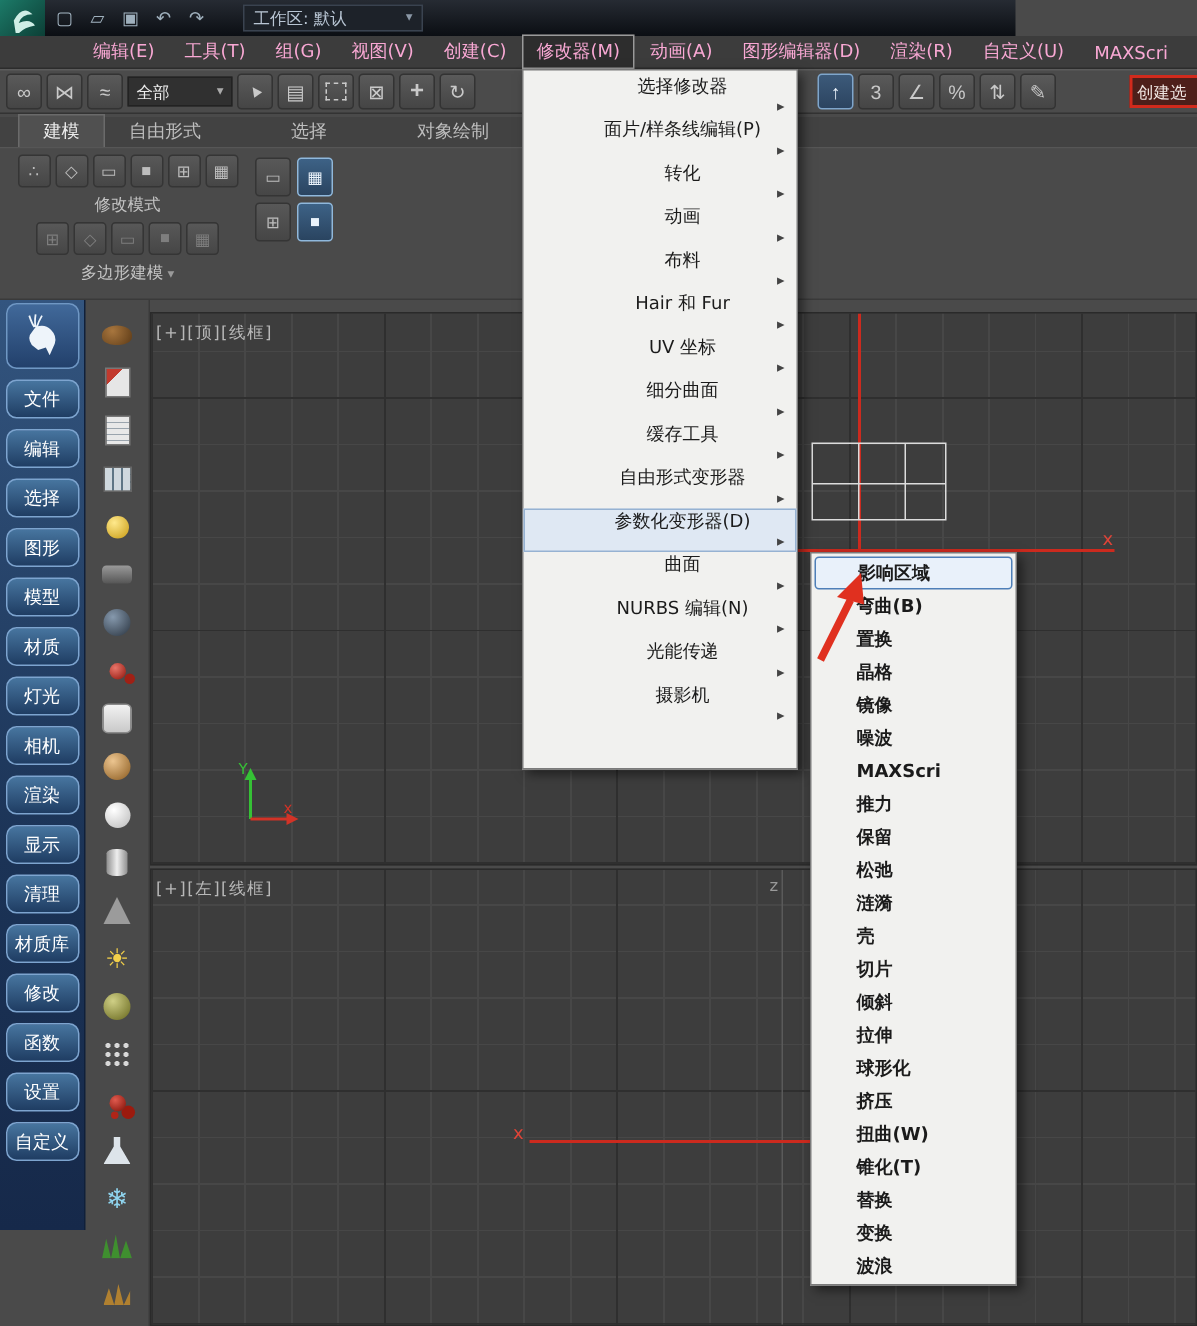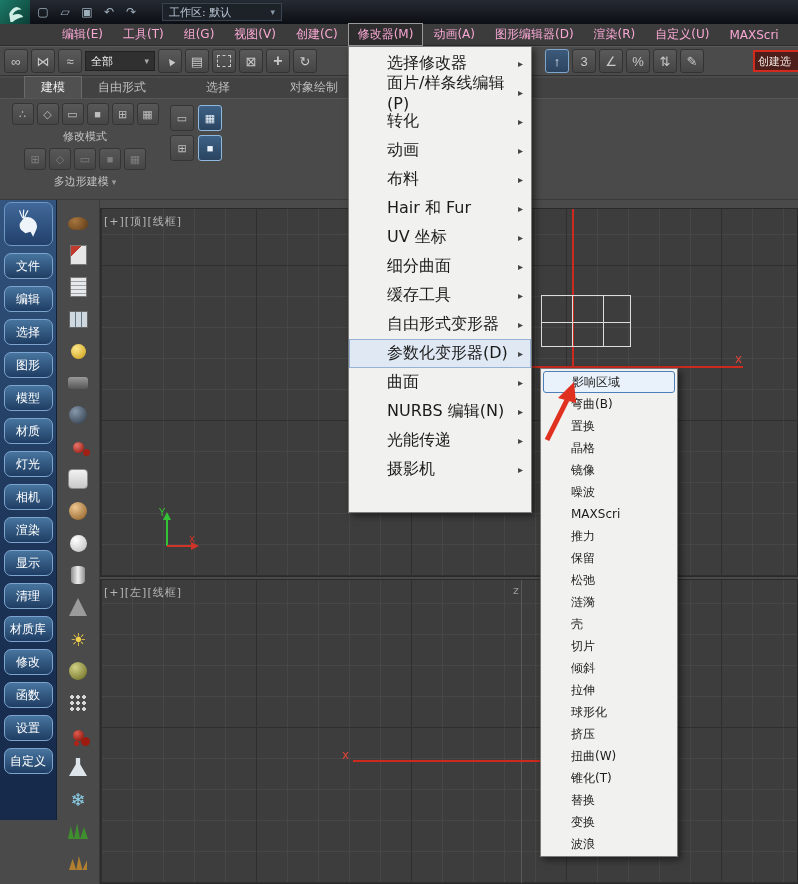--- a/index.html
+++ b/index.html
@@ -1,21 +1,21 @@
 <!DOCTYPE html>
 <html><head>
 <meta charset="utf-8">
 <style>
   * { margin:0; padding:0; box-sizing:border-box; }
   html,body { width:798px; height:884px; overflow:hidden;
     font-family:"DejaVu Sans","Liberation Sans",sans-serif; }
   body { position:relative; background:#4a4a4a; }
 
   
-  .titlebar { position:absolute; left:0; top:0; width:798px; height:24px;
+  .titlebar { position:absolute; left:0; top:0; width:677px; height:24px;
     background:linear-gradient(#262b33,#0b0e13); display:flex; align-items:center; gap:4px; z-index:8; }
   .app-logo { width:30px; height:24px; display:flex; align-items:center; justify-content:center;
     background:linear-gradient(135deg,#1c7a68,#0c3f36); }
   .qbtn { width:18px; height:18px; color:#9fb0bd; font-size:12px; display:flex;
     align-items:center; justify-content:center; background:transparent; border:none; }
   .qbtn::after { display:block; }
   .i-new::after{content:"▢";} .i-open::after{content:"▱";} .i-save::after{content:"▣";}
   .i-undo::after{content:"↶";} .i-redo::after{content:"↷";}
   .workspace { margin-left:18px; height:18px; min-width:120px; background:#1d2229;
     border:1px solid #3a4350; color:#b9c6d4; font-size:11px; display:flex; align-items:center;
@@ -45,21 +45,21 @@
   .combo { width:70px; height:20px; background:#303030; border:1px solid #222; color:#ececec;
     font-size:11px; display:flex; align-items:center; padding:0 5px; gap:4px;text-align:right; }
   .combo::after { content:"▾"; font-size:9px; color:#aaa; margin-left:auto; }
   .tb-right { position:absolute; left:545px; top:2px; display:flex; align-items:center; gap:3px; }
   .create-sel { position:absolute; left:753px; top:3px; width:48px; height:22px; background:#4e1f1a;
     border:2px solid #d22a1c; color:#f0e6e2; font-size:11px; display:flex; align-items:center;
     padding-left:3px; overflow:hidden; white-space:nowrap; }
 
   
   .ribbon-tabs { position:absolute; left:0; top:78px; width:798px; height:21px; background:#424242;
-    border-bottom:1px solid #565656; display:flex; align-items:flex-end; padding-left:24px; z-index:6; }
+    border-bottom:1px solid #565656; display:flex; align-items:flex-end; padding-left:12px; z-index:6; }
   .rtab { color:#bdbdbd; font-size:12px; padding:2px 16px; }
   .rtab.active { background:#505050; border:1px solid #6a6a6a; border-bottom:none; color:#ececec; }
   .rtab.gap { margin-left:28px; }
   .ribbon-body { position:absolute; left:0; top:99px; width:798px; height:101px; background:#4a4a4a;
     border-bottom:1px solid #3a3a3a; z-index:6; }
   .rgroup1 { position:absolute; left:6px; top:4px; width:158px; height:94px; text-align:center; }
   .riconrow { display:flex; gap:3px; justify-content:center; }
   .rbtn { width:22px; height:22px; background:linear-gradient(#585858,#464646); border:1px solid #353535;
     border-radius:3px; color:#bdbdbd; font-size:11px; display:flex; align-items:center; justify-content:center; }
   .rbtn.dim { color:#7e7e7e; }
@@ -106,26 +106,26 @@
     z-index:6; }
   .deer-plaque { width:49px; height:44px; margin:2px auto 0; background:linear-gradient(#41699a,#22406b);
     border:1px solid #6f97c4; border-radius:7px; display:flex; align-items:center; justify-content:center; }
   .side-btn { width:49px; height:26px; margin:7px auto 0; background:linear-gradient(#47759f,#1f3d63);
     border:1px solid #7da4cf; border-radius:7px; color:#ffffff; font-size:12px;
     display:flex; align-items:center; justify-content:center; white-space:nowrap; }
 
   
   .dropdown { position:absolute; left:348px; top:46px; width:184px; height:467px; background:#f1f1ef;
     border:1px solid #7b7b7b; box-shadow:3px 3px 7px rgba(0,0,0,.5); z-index:30; padding-top:2px; }
-  .mm-item { height:29px; display:flex; align-items:center; padding:0 8px 0 38px; font-size:16px; color:#1b1b1b; }
+  .mm-item { height:29px; display:flex; align-items:center; padding:0 8px 0 38px; font-size:12px; color:#1b1b1b;flex-direction:column; }
   .mm-item.hl { background:#dfe8f3; outline:1px solid #96b2d2; outline-offset:-1px; }
   .mm-arrow { margin-left:auto; color:#444; font-size:10px; }
   .mm-arrow::after { content:"▸"; }
   .submenu { position:absolute; left:540px; top:368px; width:138px; height:489px; background:#f1f1ef;
-    border:1px solid #7b7b7b; box-shadow:3px 3px 7px rgba(0,0,0,.5); z-index:31; padding-top:2px; }
+    border:1px solid #7b7b7b; box-shadow:3px 3px 7px rgba(0,0,0,.5); z-index:31; padding-top:2px;font-weight:bold; }
   .sm-item { height:22px; display:flex; align-items:center; padding:0 6px 0 30px; font-size:12px; color:#1b1b1b; }
   .sm-item.hl2 { border:1px solid #4e7fb8; border-radius:3px; background:#e9f1fa; margin:0 2px; padding-left:28px; }
 
   
   .anno { position:absolute; left:534px; top:374px; z-index:40; }
 </style>
 </head>
 <body>
 
 <div class="titlebar">

